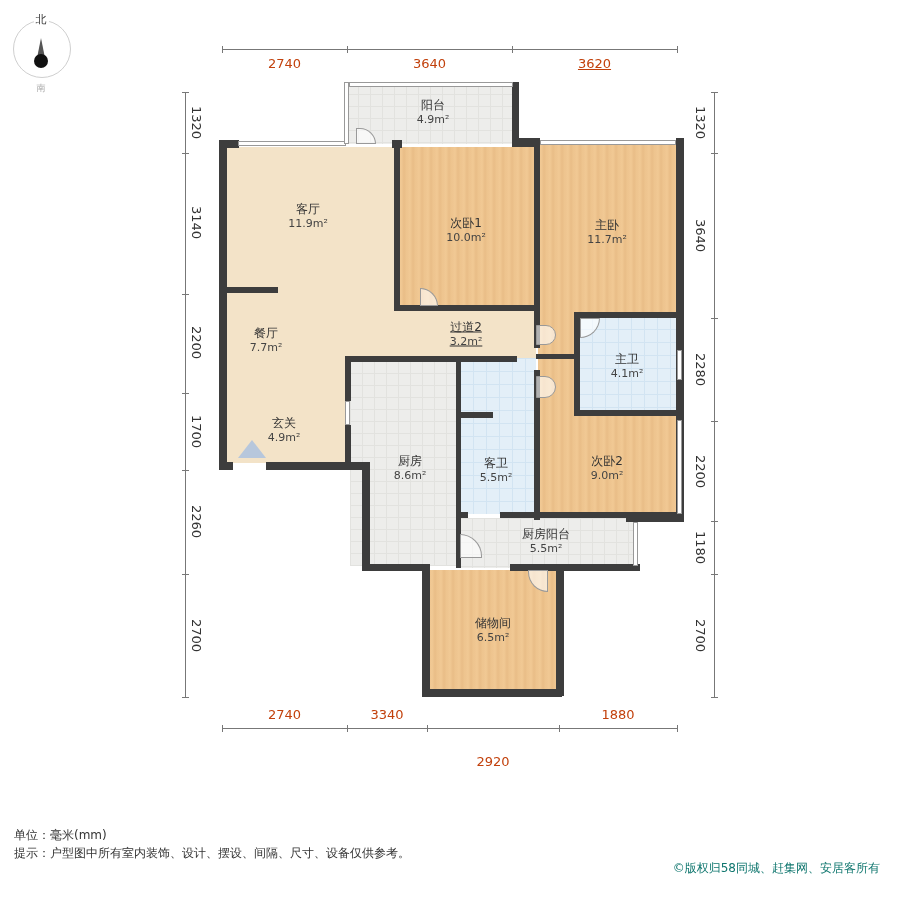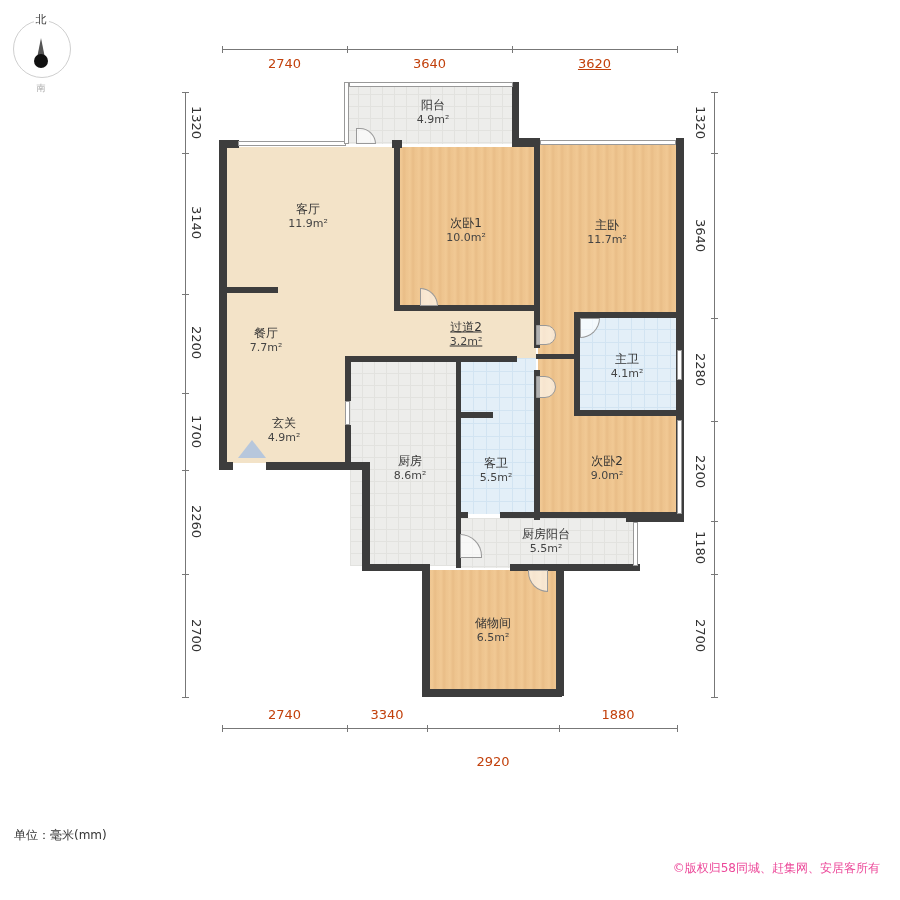--- a/index.html
+++ b/index.html
@@ -33,21 +33,21 @@
   .tile { background-color:#ededeb; background-image:linear-gradient(#e2e2df 1px,transparent 1px),linear-gradient(90deg,#e2e2df 1px,transparent 1px); background-size:12px 12px; }
   .blue { background-color:#e3eff8; background-image:linear-gradient(#d2e4f2 1px,transparent 1px),linear-gradient(90deg,#d2e4f2 1px,transparent 1px); background-size:13px 13px; }
   .wall { position:absolute; background:#3d3d3d; }
   .win { position:absolute; background:#fff; border:1px solid #999; box-sizing:border-box; }
   .label { position:absolute; text-align:center; transform:translate(-50%,-50%); white-space:nowrap; }
   .label .nm { font-size:12px; color:#333; display:block; line-height:15px; }
   .label .ar { font-size:11px; color:#444; display:block; line-height:14px; }
   .door { position:absolute; border:1px solid #999; box-sizing:border-box; background:rgba(255,255,255,0.6); }
 
   .notes { left:14px; top:826px; font-size:12px; color:#333; line-height:18px; }
-  .copyright { right:20px; top:860px; font-size:12px; color:#ec4899; }
+  .copyright { right:20px; top:860px; font-size:12px; color:#0f766e; }
   .entry { left:238px; top:440px; width:0; height:0; border-left:14px solid transparent; border-right:14px solid transparent; border-bottom:18px solid #b7c7dc; }
 </style>
 </head>
 <body>
 
 <div class="abs compass">
   <div class="ring"></div>
   <div class="needle"></div>
   <div class="dot"></div>
   <div class="n"><span>北</span></div>
@@ -229,14 +229,15 @@
       <span class="ar">5.5m²</span>
     </div>
   <div class="label" style="left:493px;top:630px;">
     <span class="nm">储物间</span>
       <span class="ar">6.5m²</span>
     </div>
 </div>
 
 <div class="abs notes">
   <div>单位：毫米(mm)</div>
+  <div>提示：户型图中所有室内装饰、设计、摆设、间隔、尺寸、设备仅供参考。</div>
 </div>
 <div class="abs copyright">©版权归58同城、赶集网、安居客所有</div>
 
 </body></html>

